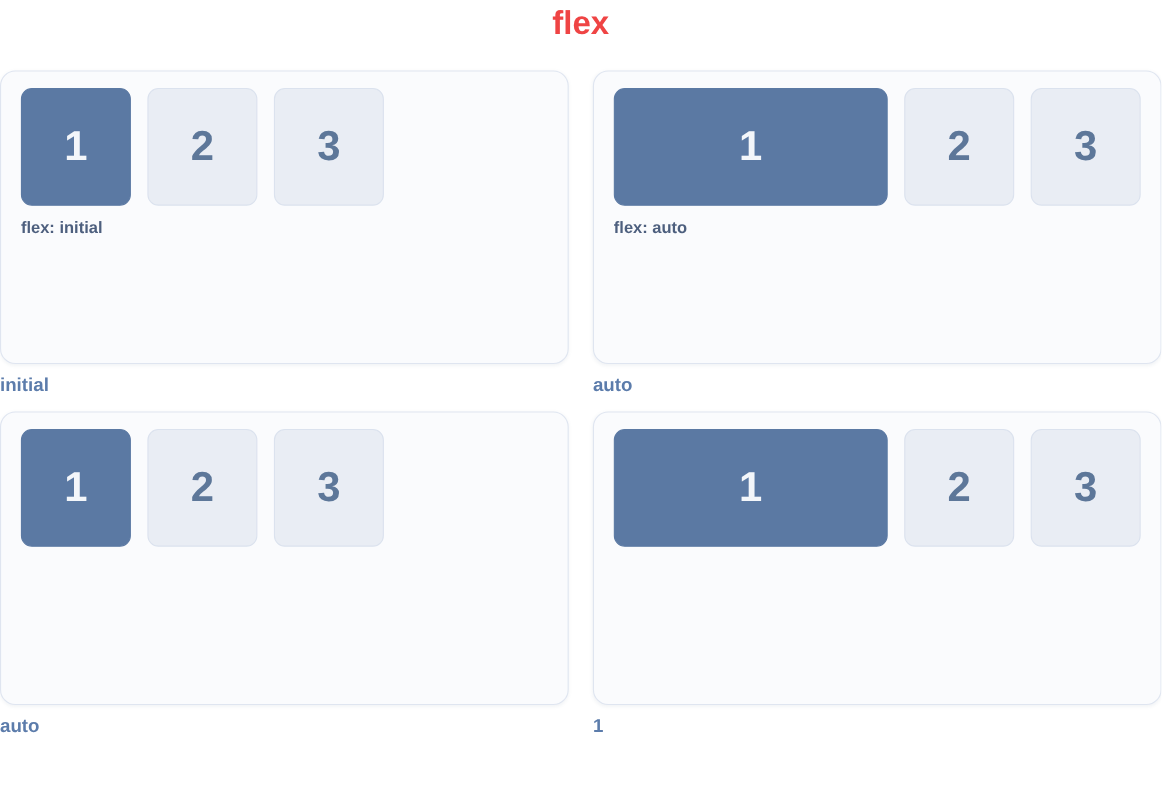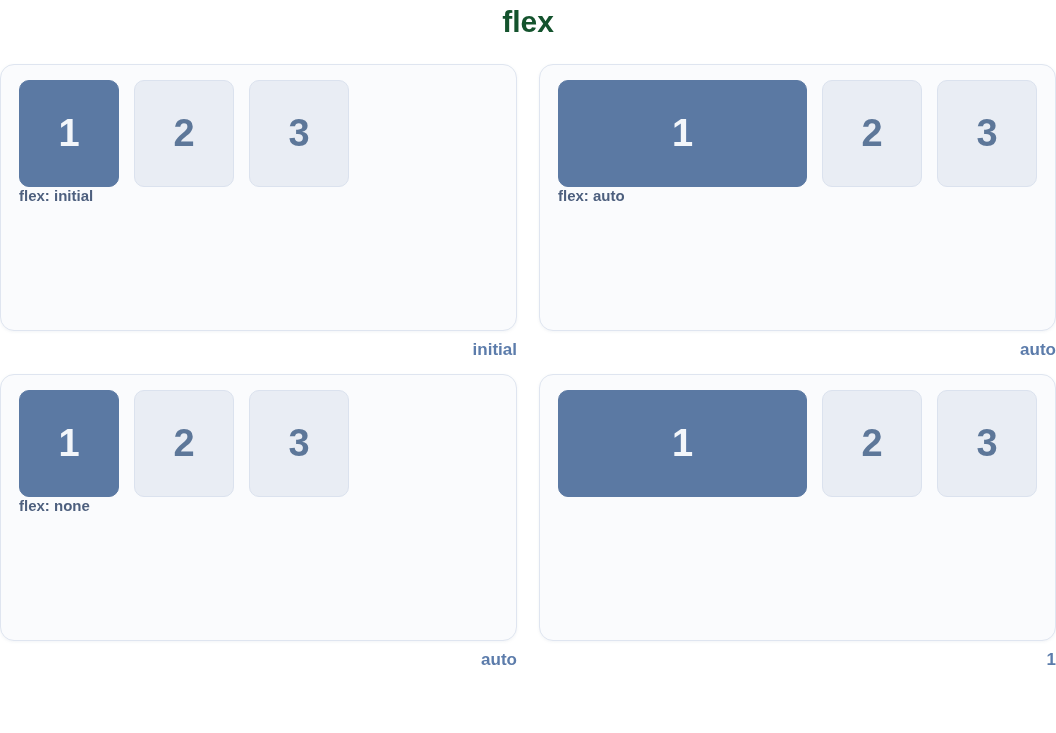--- a/index.html
+++ b/index.html
@@ -15,21 +15,21 @@
     overflow: hidden;
     background: #ffffff;
   }
   .page-title {
     margin: 6px 0 0 0;
     height: 34px;
     line-height: 32px;
     text-align: center;
     font-size: 30px;
     font-weight: 700;
-    color: #14532d;
+    color: #ef4444;
   }
   .grid {
     display: grid;
     grid-template-columns: 1fr 1fr;
     column-gap: 22px;
     row-gap: 0;
     margin-top: 24px;
   }
   .demo { min-width: 0; }
   .panel {
@@ -62,32 +62,31 @@
   }
   .item-first {
     background: #5b79a3;
     border-color: #5b79a3;
     color: #f3f6fa;
   }
   .demo-grow .item-first {
     flex: 1 1 auto;
   }
   .flex-label {
-    margin-top: 0;
+    margin-top: 12px;
     font-size: 15px;
     font-weight: 600;
     color: #4d5f7e;
   }
   .caption {
     margin: 9px 0 15px 0;
     height: 19px;
     font-size: 17px;
     font-weight: 700;
     color: #5c7cab;
-    text-align: right;
   }
 </style>
 </head>
 <body>
 
 <div class="page">
 
   <h1 class="page-title">flex</h1>
 
   <div class="grid">
@@ -116,21 +115,20 @@
       <div class="caption">auto</div>
     </div>
 
     <div class="demo">
       <div class="panel">
         <div class="items">
           <div class="item item-first">1</div>
           <div class="item">2</div>
           <div class="item">3</div>
         </div>
-        <div class="flex-label">flex: none</div>
       </div>
       <div class="caption">auto</div>
     </div>
 
     <div class="demo demo-grow">
       <div class="panel">
         <div class="items">
           <div class="item item-first">1</div>
           <div class="item">2</div>
           <div class="item">3</div>

